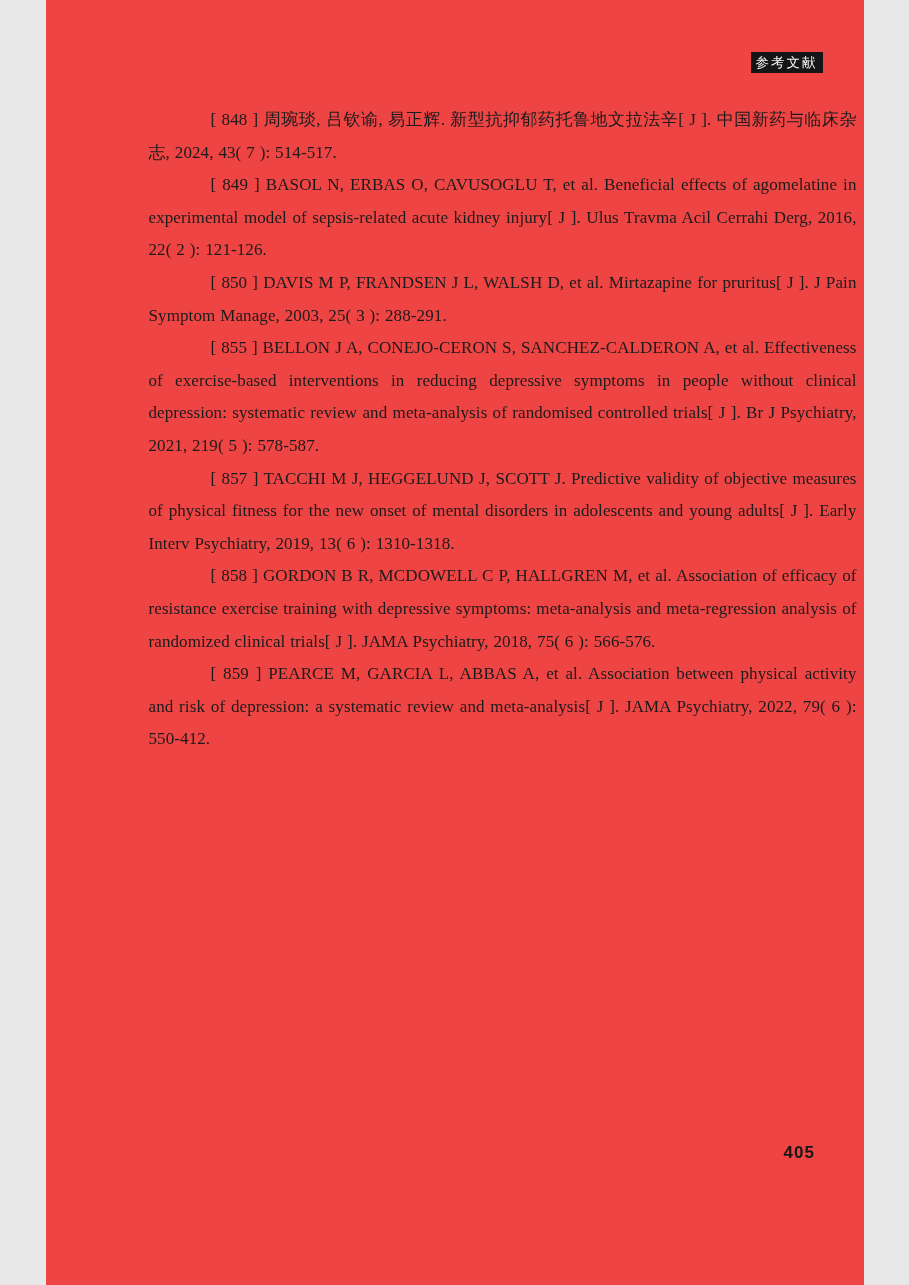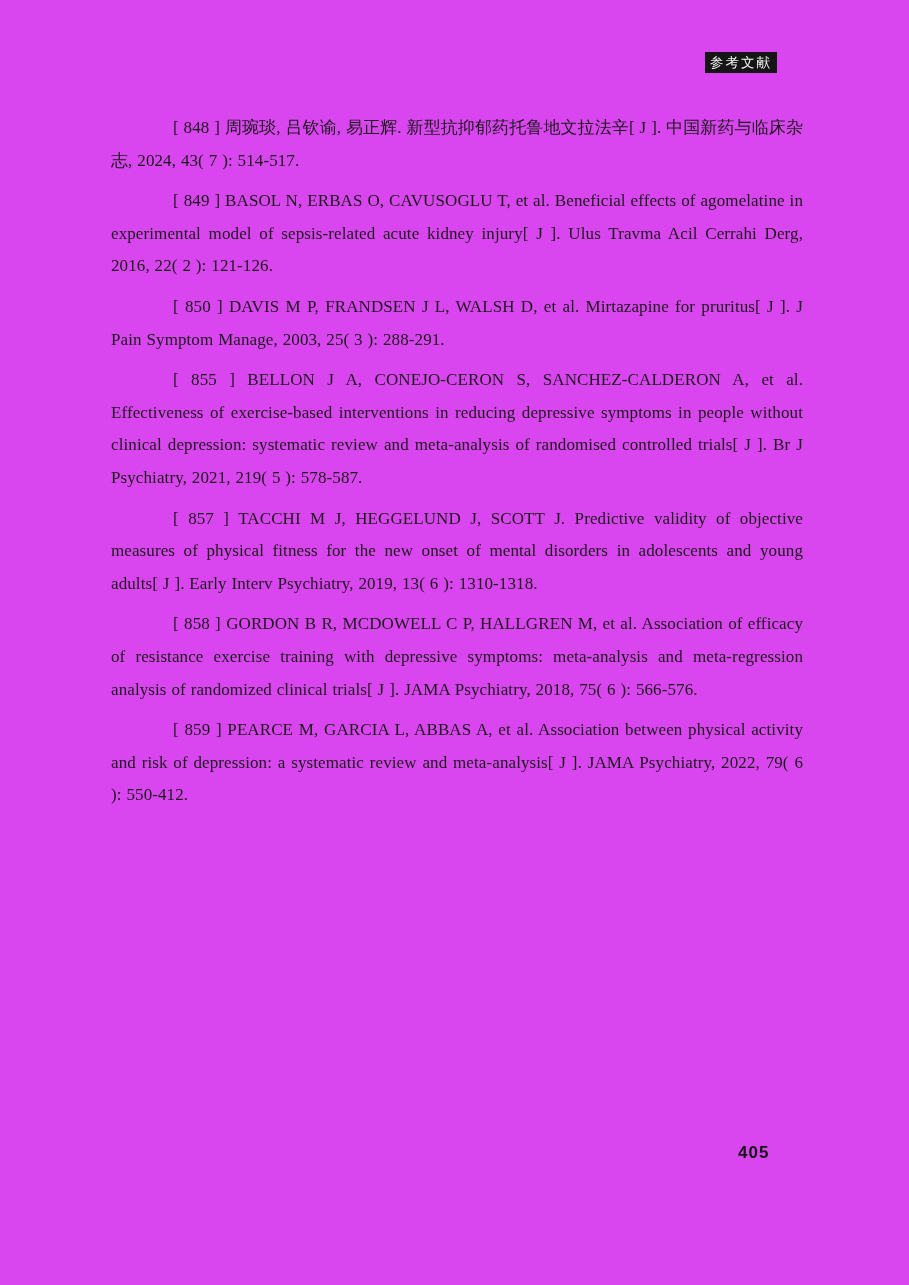--- a/index.html
+++ b/index.html
@@ -2,24 +2,24 @@
 <html><head>
 <meta charset="utf-8">
 <style>
   html, body {
     margin: 0;
     padding: 0;
     background: #e8e8e8;
   }
   .page {
     position: relative;
-    width: 909px;
+    width: 818px;
     height: 1285px;
     margin: 0 auto;
-    background: #d946ef;
+    background: #ef4444;
     overflow: hidden;
     font-family: "Liberation Serif", "DejaVu Serif", serif;
     color: #1b1b1b;
   }
   .header-tag {
     position: absolute;
     top: 52px;
     left: 705px;
     width: 72px;
     height: 21px;
@@ -31,21 +31,21 @@
     letter-spacing: 2px;
     font-family: "Liberation Serif", "DejaVu Serif", serif;
   }
   .ref-block {
     position: absolute;
     top: 104px;
     left: 103px;
     width: 708px;
   }
   .ref-block p {
-    margin: 8px;
+    margin: 0;
     padding: 0;
     font-size: 17px;
     line-height: 32.6px;
     text-align: justify;
     text-indent: 62px;
     letter-spacing: 0.1px;
     word-spacing: 0.5px;
   }
   .page-number {
     position: absolute;

